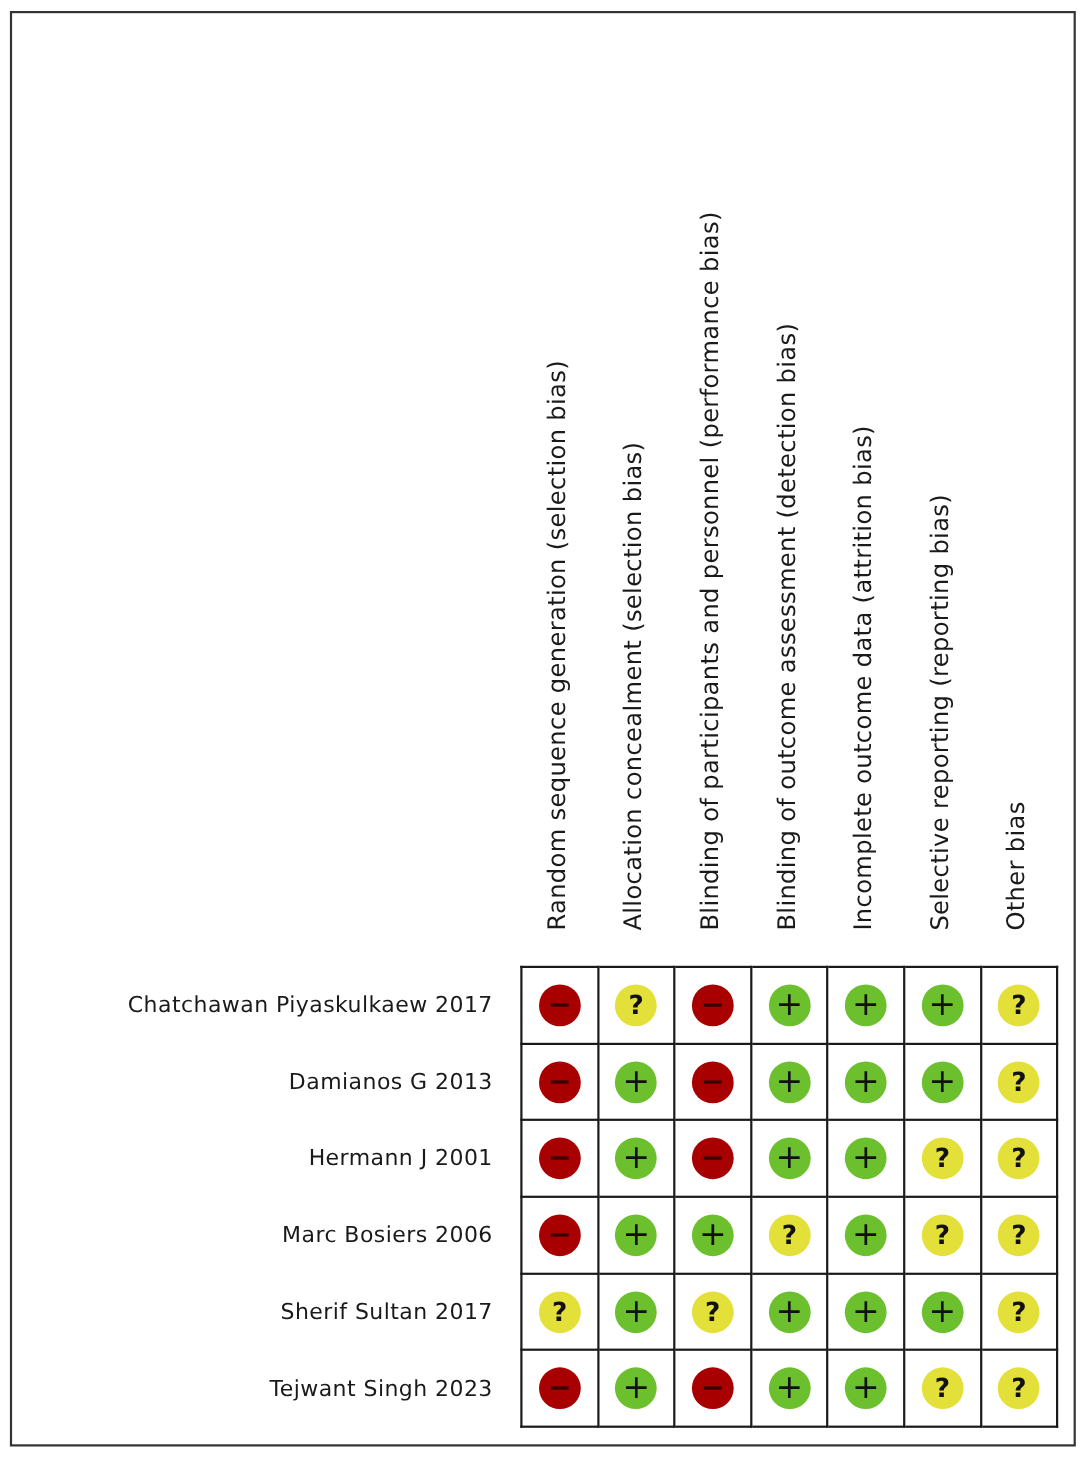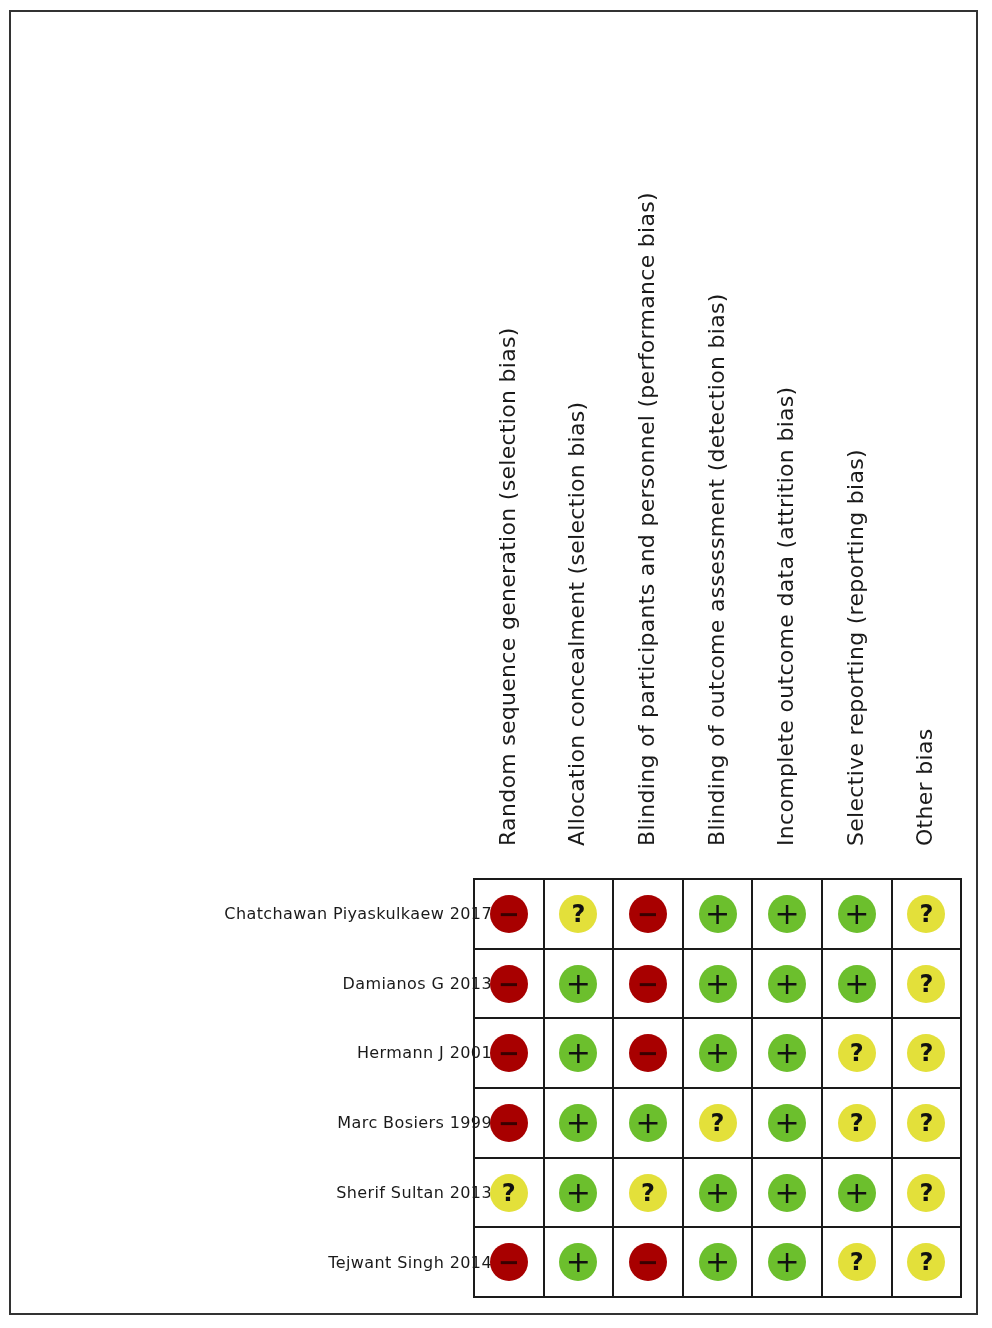--- a/index.html
+++ b/index.html
@@ -8,22 +8,22 @@
     .frame { position: absolute; left: 9px; top: 10px; width: 969px; height: 1305px;
              border: 2px solid #333; box-sizing: border-box; }
     .col-labels { position: absolute; left: 473px; top: 20px; width: 488px; height: 848px; }
     .col-label { position: absolute; bottom: 0; width: 69.6px; height: 848px; }
     .col-label span { position: absolute; left: 50%; bottom: 0; white-space: nowrap;
                       transform-origin: 0 0; transform: rotate(-90deg) translate(0, -50%);
                       font-size: 22px; letter-spacing: 0.3px; line-height: 1; }
     .grid { position: absolute; left: 473px; top: 878px; border-collapse: collapse; }
     .grid td { width: 67.6px; height: 67.7px; border: 2px solid #1a1a1a; padding: 0;
                text-align: center; vertical-align: middle; }
-    .row-label { position: absolute; right: 500px; height: 69.7px; line-height: 69.7px;
-                 font-size: 16px; white-space: nowrap; letter-spacing: 0.4px; text-align: right; }
+    .row-label { position: absolute; right: 544px; height: 69.7px; line-height: 69.7px;
+                 font-size: 20px; white-space: nowrap; letter-spacing: 0.4px; text-align: right; }
     .dot { display: inline-block; width: 38px; height: 38px; border-radius: 50%;
            line-height: 38px; text-align: center; font-weight: bold; color: #111;
            font-size: 24px; vertical-align: middle; }
     .dot.low { background: #6cbf2d; font-weight: normal; font-size: 30px; }
     .dot.high { background: #a80000; color: #3a0000; font-size: 26px; }
     .dot.unclear { background: #e3e03a; font-size: 24px; }
   </style>
 </head>
 <body>
 
@@ -48,23 +48,23 @@
       <span>Selective reporting (reporting bias)</span>
     </div>
     <div class="col-label" style="left: 417.6px;">
       <span>Other bias</span>
     </div>
   </div>
 <div id="row-labels">
     <div class="row-label" style="top: 879px;">Chatchawan Piyaskulkaew 2017</div>
     <div class="row-label" style="top: 948.7px;">Damianos G 2013</div>
     <div class="row-label" style="top: 1018.4px;">Hermann J 2001</div>
-    <div class="row-label" style="top: 1088.1px;">Marc Bosiers 1999</div>
-    <div class="row-label" style="top: 1157.8px;">Sherif Sultan 2013</div>
-    <div class="row-label" style="top: 1227.5px;">Tejwant Singh 2014</div>
+    <div class="row-label" style="top: 1088.1px;">Marc Bosiers 2006</div>
+    <div class="row-label" style="top: 1157.8px;">Sherif Sultan 2017</div>
+    <div class="row-label" style="top: 1227.5px;">Tejwant Singh 2023</div>
   </div>
 <table class="grid" id="grid">
     <tbody>
       <tr>
         <td><span class="dot high">−</span></td>
         <td><span class="dot unclear">?</span></td>
         <td><span class="dot high">−</span></td>
         <td><span class="dot low">+</span></td>
         <td><span class="dot low">+</span></td>
         <td><span class="dot low">+</span></td>

